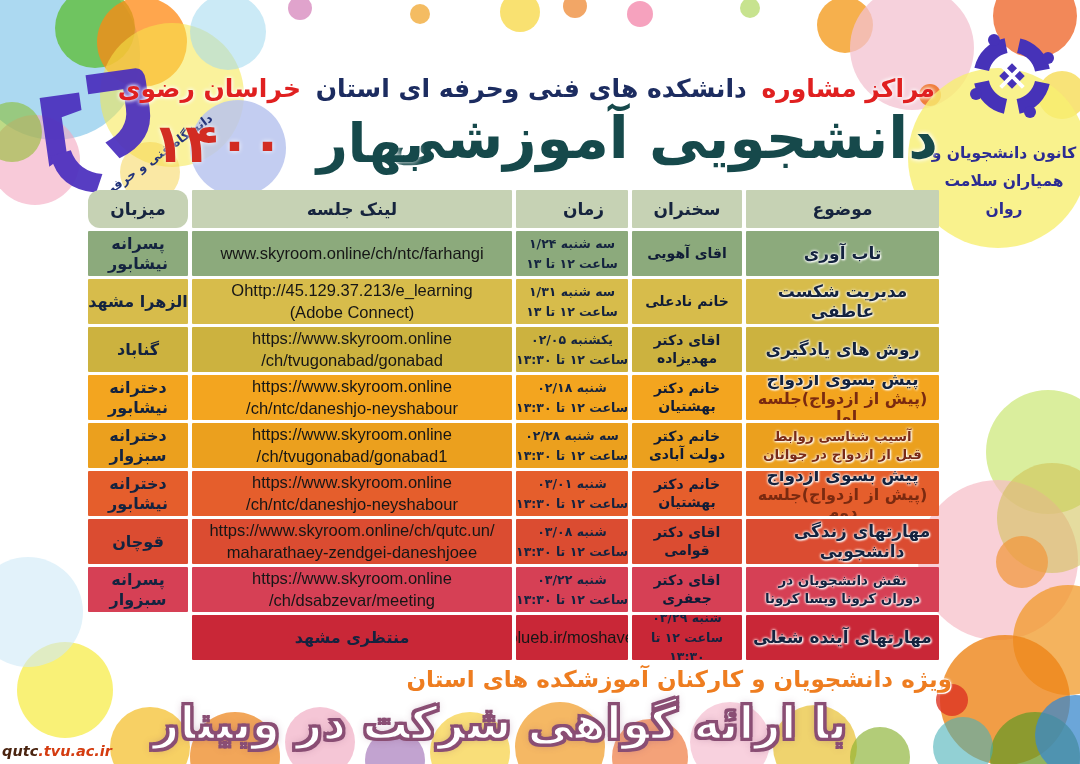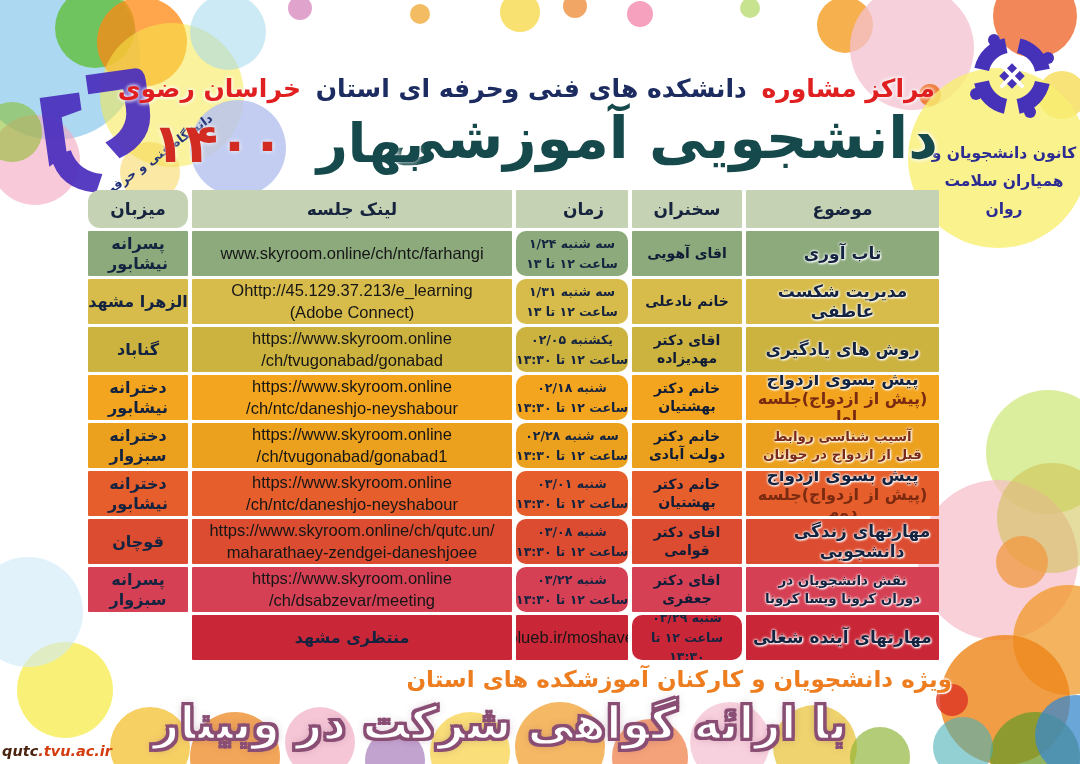--- a/index.html
+++ b/index.html
@@ -41,21 +41,21 @@
     column-gap:4px;row-gap:3px;
   }
   .cell{display:flex;flex-direction:column;justify-content:center;align-items:center;
         text-align:center;border-radius:1px;overflow:hidden;}
   .head{background:#c6d2b4;color:#16243e;font-weight:bold;font-size:17px;}
   .topic-main{font-size:17px;font-weight:bold;color:#14233f;line-height:1.15;white-space:pre-line;
               text-shadow:0 0 3px #fff,0 0 3px #fff,1px 1px 2px #fff;}
   .topic-main.small{font-size:13.5px;line-height:1.3;}
   .topic-sub{font-size:16px;font-weight:bold;color:#7a2a10;line-height:1.1;margin-top:1px;}
   .speaker{font-size:14px;font-weight:600;color:#101c36;white-space:pre-line;line-height:1.25;}
-  .time{font-size:12.5px;font-weight:600;color:#14233f;line-height:1.55;border-radius:10px;}
+  .time{font-size:12.5px;font-weight:600;color:#14233f;line-height:1.55;}
   .link{font-size:16.5px;color:#161616;direction:ltr;white-space:pre-line;line-height:1.3;
         font-family:"Liberation Sans","DejaVu Sans",sans-serif;}
   .host{font-size:16px;font-weight:bold;color:#14233f;line-height:1.2;}
 
   
   .footer-line1{right:128px;top:666px;direction:rtl;font-size:23px;font-weight:bold;color:#ee7d20;
                 text-shadow:0 0 3px #fff,0 0 3px #fff,1px 1px 0 #fff,-1px -1px 0 #fff;white-space:nowrap;}
   .footer-line2{left:90px;top:696px;width:820px;text-align:center;direction:rtl;
                 font-size:46px;font-weight:800;color:#ffffff;white-space:nowrap;
                 -webkit-text-stroke:2.5px #8a4e74;

